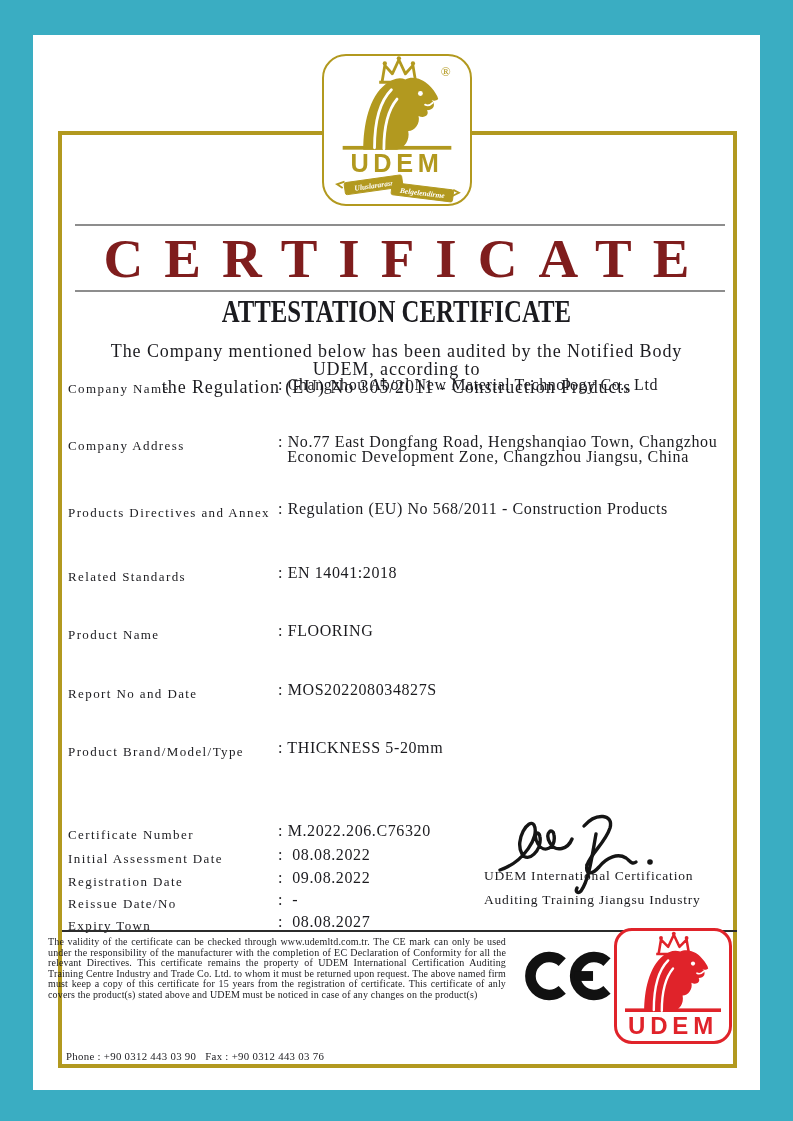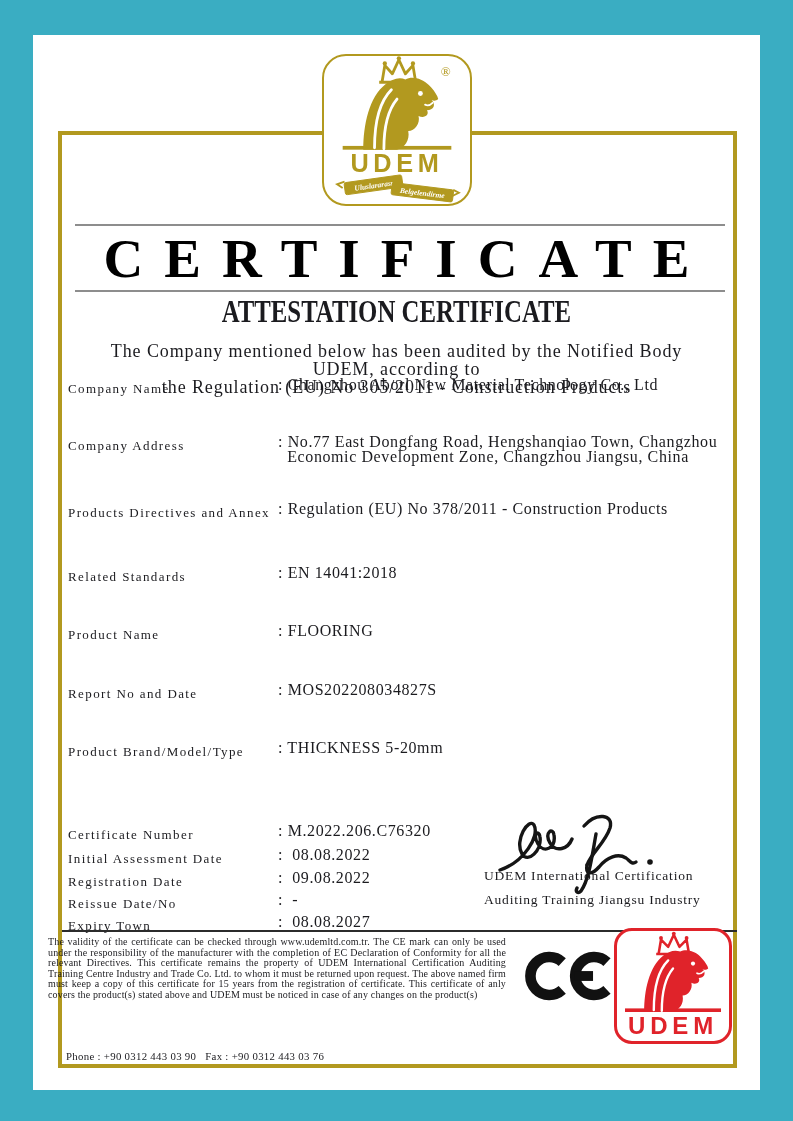--- a/index.html
+++ b/index.html
@@ -13,21 +13,21 @@
   .top-badge{position:absolute;left:322px;top:54px;width:150px;height:152px;background:#fff;
              border:2.5px solid #b2991f;border-radius:24px;z-index:3;}
   .top-badge svg{width:100%;height:100%;display:block;}
   
   .rule{position:absolute;left:75px;width:650px;height:2px;background:#8d8d8d;z-index:2;}
   .rule1{top:224px;}
   .rule2{top:290px;}
   .rule3{position:absolute;left:62px;top:930px;width:675px;height:2px;background:#2b2b2b;z-index:2;}
   
   .title{position:absolute;left:40px;right:40px;top:227px;text-align:center;font-weight:700;
-         font-size:55px;letter-spacing:21px;text-indent:21px;color:#000000;z-index:2;white-space:nowrap;}
+         font-size:55px;letter-spacing:21px;text-indent:21px;color:#7f1d1d;z-index:2;white-space:nowrap;}
   .subtitle-wrap{position:absolute;left:0;right:0;top:294px;text-align:center;z-index:2;}
   .subtitle{display:inline-block;font-size:31px;font-weight:700;letter-spacing:0;
             transform:scaleX(0.80);transform-origin:center;color:#1b1b1f;}
   .intro{position:absolute;left:80px;right:80px;top:342px;text-align:center;font-size:18px;
          line-height:18px;letter-spacing:0.9px;white-space:pre-line;z-index:2;}
   
   .row{position:absolute;left:0;top:0;width:100%;z-index:2;}
   .row .lbl{position:absolute;left:68px;top:4px;width:210px;font-size:13px;letter-spacing:1.4px;white-space:nowrap;}
   .row .val{position:absolute;left:278px;top:0;width:452px;font-size:16px;letter-spacing:0.6px;
             line-height:15px;white-space:pre-wrap;}
@@ -101,21 +101,21 @@
     <div class="lbl">Company Name</div>
     <div class="val">: Changzhou Aborl New Material Technology Co., Ltd</div>
   </div>
   <div class="row" style="top:434px">
     <div class="lbl">Company Address</div>
     <div class="val">: No.77 East Dongfang Road, Hengshanqiao Town, Changzhou
   Economic Development Zone, Changzhou Jiangsu, China</div>
   </div>
   <div class="row" style="top:501px">
     <div class="lbl">Products Directives and Annex</div>
-    <div class="val">: Regulation (EU) No 378/2011 - Construction Products</div>
+    <div class="val">: Regulation (EU) No 568/2011 - Construction Products</div>
   </div>
   <div class="row" style="top:565px">
     <div class="lbl">Related Standards</div>
     <div class="val">: EN 14041:2018</div>
   </div>
   <div class="row" style="top:623px">
     <div class="lbl">Product Name</div>
     <div class="val">: FLOORING</div>
   </div>
   <div class="row" style="top:682px">

